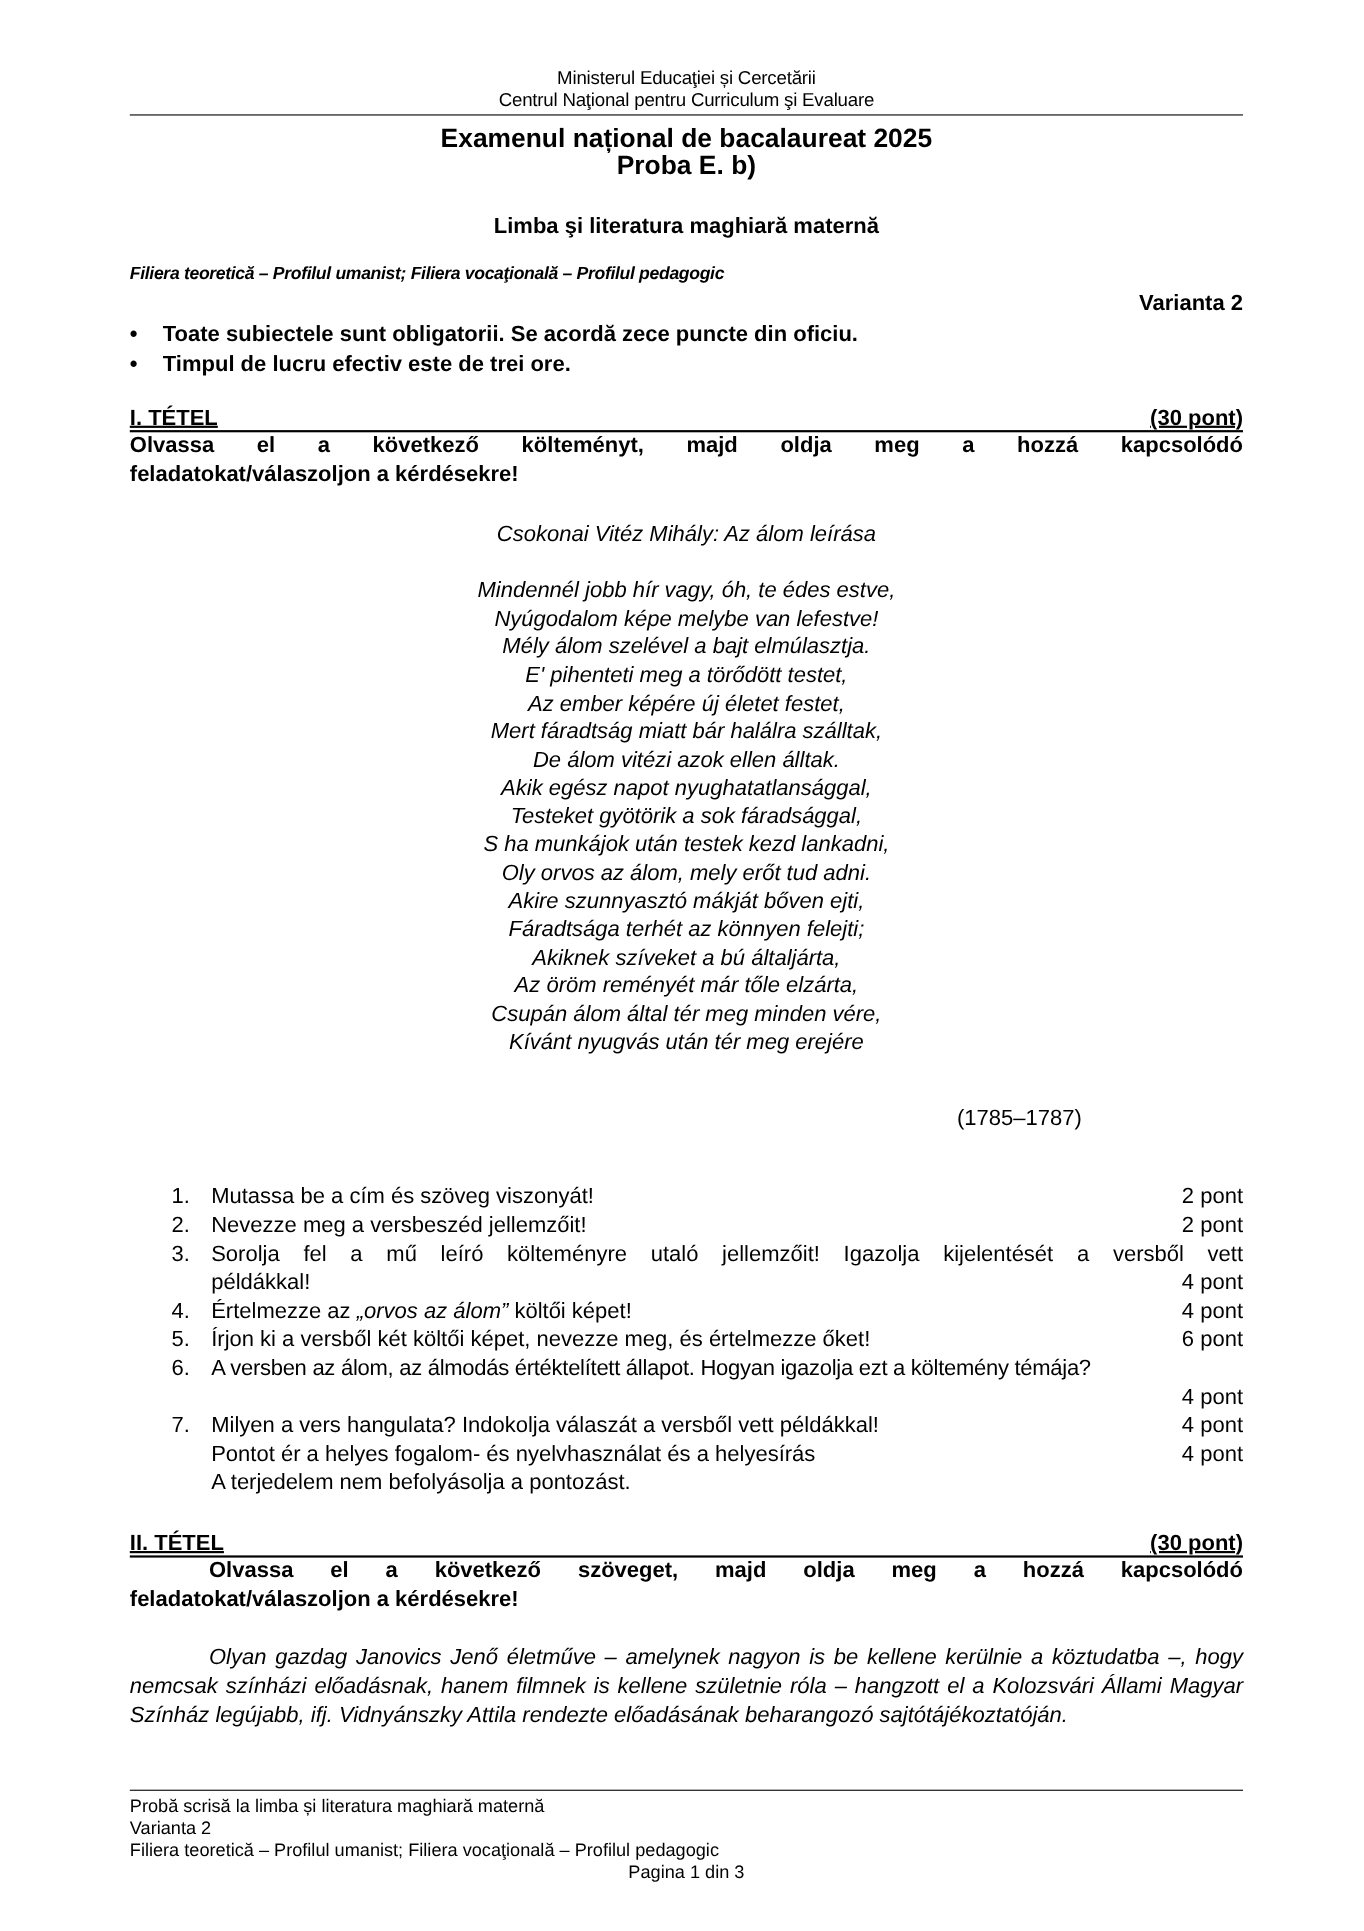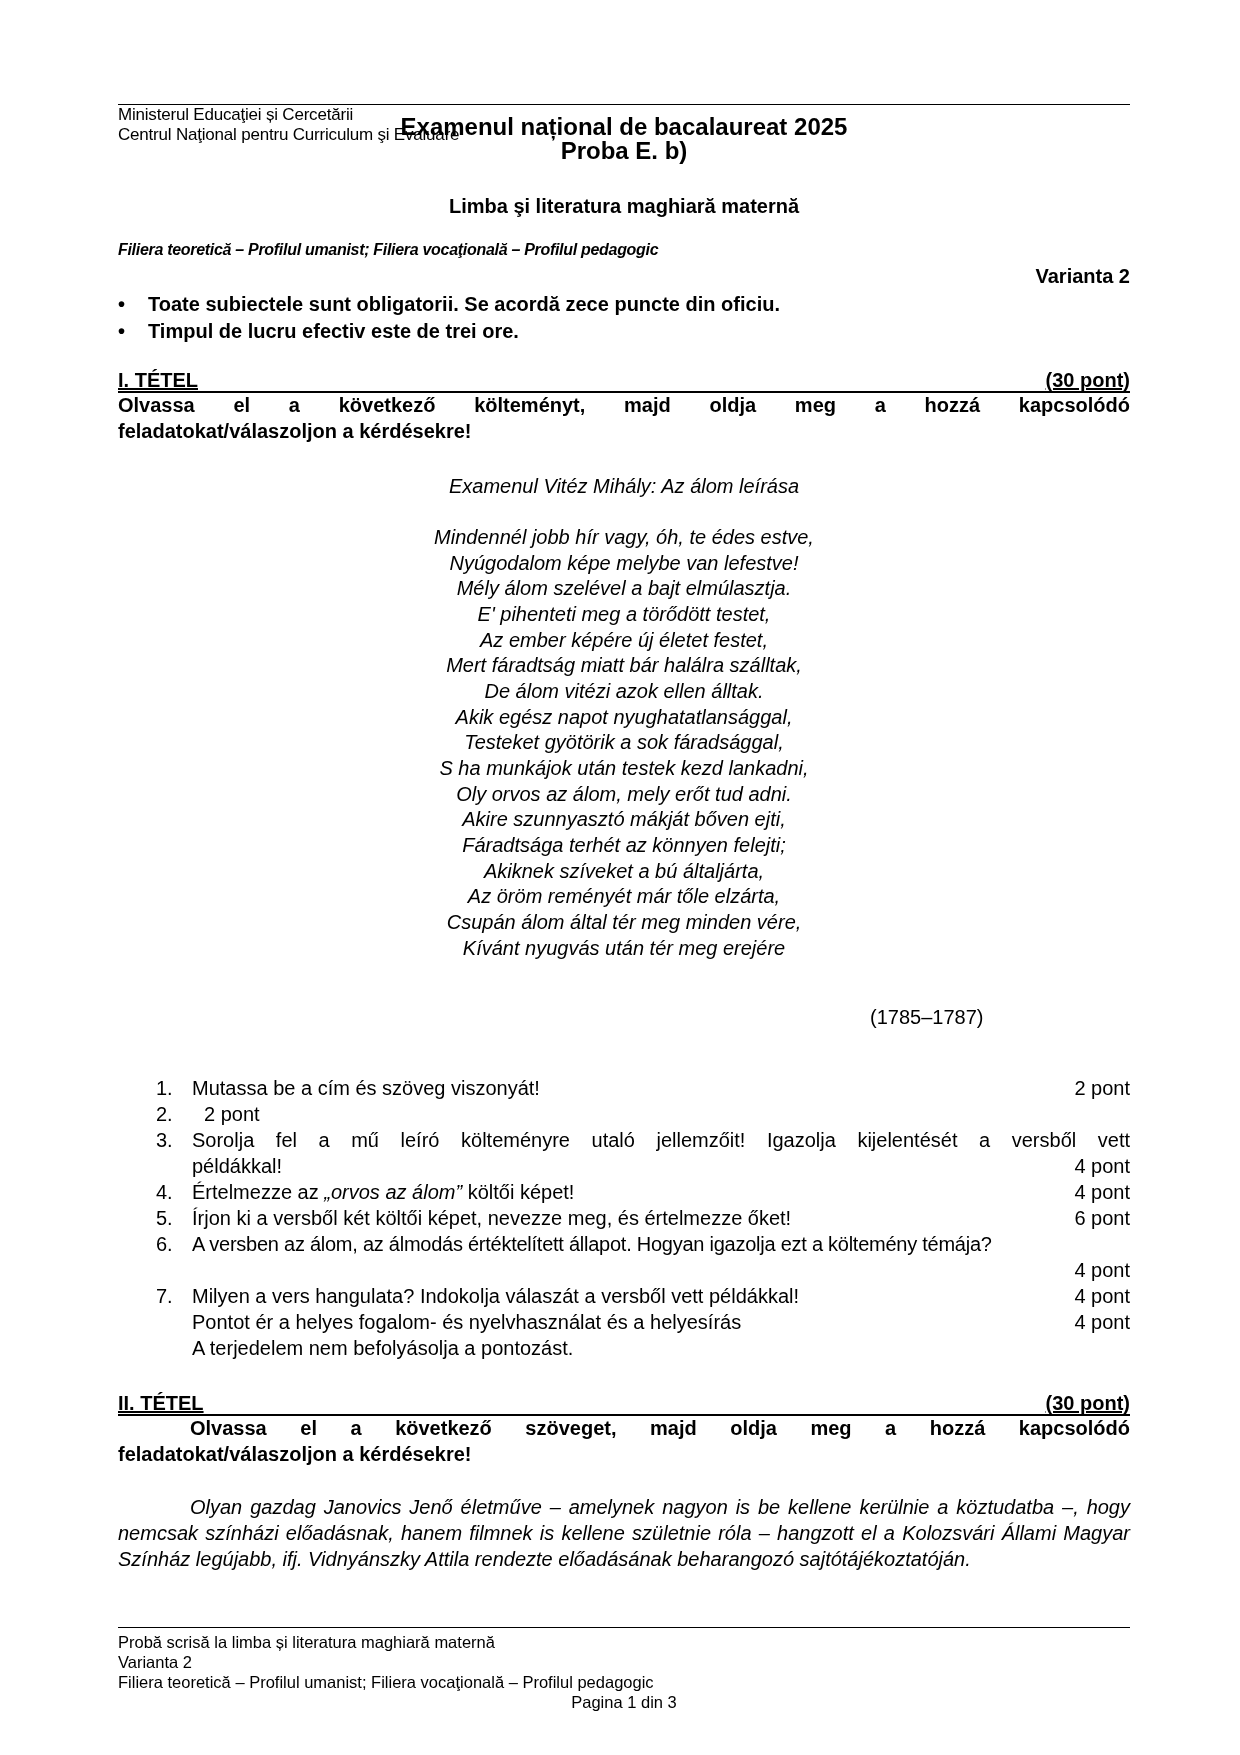--- a/index.html
+++ b/index.html
@@ -1,20 +1,20 @@
 <!DOCTYPE html>
 <html><head>
 <meta charset="utf-8">
 <style>
   html, body { margin: 0; padding: 0; background: #ffffff; }
   body { width: 1240px; height: 1755px; position: relative; overflow: hidden;
          font-family: "Liberation Sans", sans-serif; color: #000; }
   .page { position: absolute; left: 118px; top: 0; width: 1012px; }
-  .header { position: absolute; top: 61px; left: 0; width: 1012px; 
-            font-size: 17px; line-height: 20px; letter-spacing: -0.2px; margin-top: 44px; }
+  .header { position: absolute; top: 61px; left: 0; width: 1012px; text-align: center;
+            font-size: 17px; line-height: 20px; letter-spacing: -0.2px; }
   .rule-top { position: absolute; top: 104px; left: 0; width: 1012px; height: 0; border-top: 1.4px solid #000; }
   .title { position: absolute; top: 115px; left: 0; width: 1012px; text-align: center;
            font-weight: bold; font-size: 24px; line-height: 24px; }
   .subject { position: absolute; top: 194px; left: 0; width: 1012px; text-align: center;
              font-weight: bold; font-size: 20px; line-height: 24px; }
   .filiera { position: absolute; top: 240px; left: 0; font-weight: bold; font-style: italic;
              font-size: 16px; line-height: 20px; letter-spacing: -0.3px; }
   .varianta { position: absolute; top: 264px; right: 0; font-weight: bold; font-size: 20px; line-height: 24px; }
   .bullets { position: absolute; top: 291px; left: 0; margin: 0; padding: 0; list-style: none;
              font-weight: bold; font-size: 20px; line-height: 27px; }
@@ -78,21 +78,21 @@
 
   <div class="sect-head" style="top:369px;">
     <span>I. TÉTEL</span>
     <span>(30 pont)</span>
   </div>
   <div class="instr" style="top:392px;">
     <span class="first">Olvassa el a következő költeményt, majd oldja meg a hozzá kapcsolódó</span>
     <span>feladatokat/válaszoljon a kérdésekre!</span>
   </div>
 
-  <div class="poem-title">Examenul Vitéz Mihály: Az álom leírása</div>
+  <div class="poem-title">Csokonai Vitéz Mihály: Az álom leírása</div>
   <div class="poem">
     <div>Mindennél jobb hír vagy, óh, te édes estve,</div>
     <div>Nyúgodalom képe melybe van lefestve!</div>
     <div>Mély álom szelével a bajt elmúlasztja.</div>
     <div>E' pihenteti meg a törődött testet,</div>
     <div>Az ember képére új életet festet,</div>
     <div>Mert fáradtság miatt bár halálra szálltak,</div>
     <div>De álom vitézi azok ellen álltak.</div>
     <div>Akik egész napot nyughatatlansággal,</div>
     <div>Testeket gyötörik a sok fáradsággal,</div>
@@ -111,20 +111,21 @@
     <div class="task">
       <span class="num">1.</span>
       <div class="body">
         <span>Mutassa be a cím és szöveg viszonyát!</span>
         <span class="pts">2 pont</span>
       </div>
     </div>
     <div class="task">
       <span class="num">2.</span>
       <div class="body">
+        <span>Nevezze meg a versbeszéd jellemzőit!</span>
         <span class="pts">2 pont</span>
       </div>
     </div>
     <div class="task">
       <span class="num">3.</span>
       <div class="body wrap">
         <div style="text-align:justify;text-align-last:justify;">Sorolja fel a mű leíró költeményre utaló jellemzőit! Igazolja kijelentését a versből vett</div>
         <div class="row-right">
           <span>példákkal!</span>
           <span class="pts">4 pont</span>

